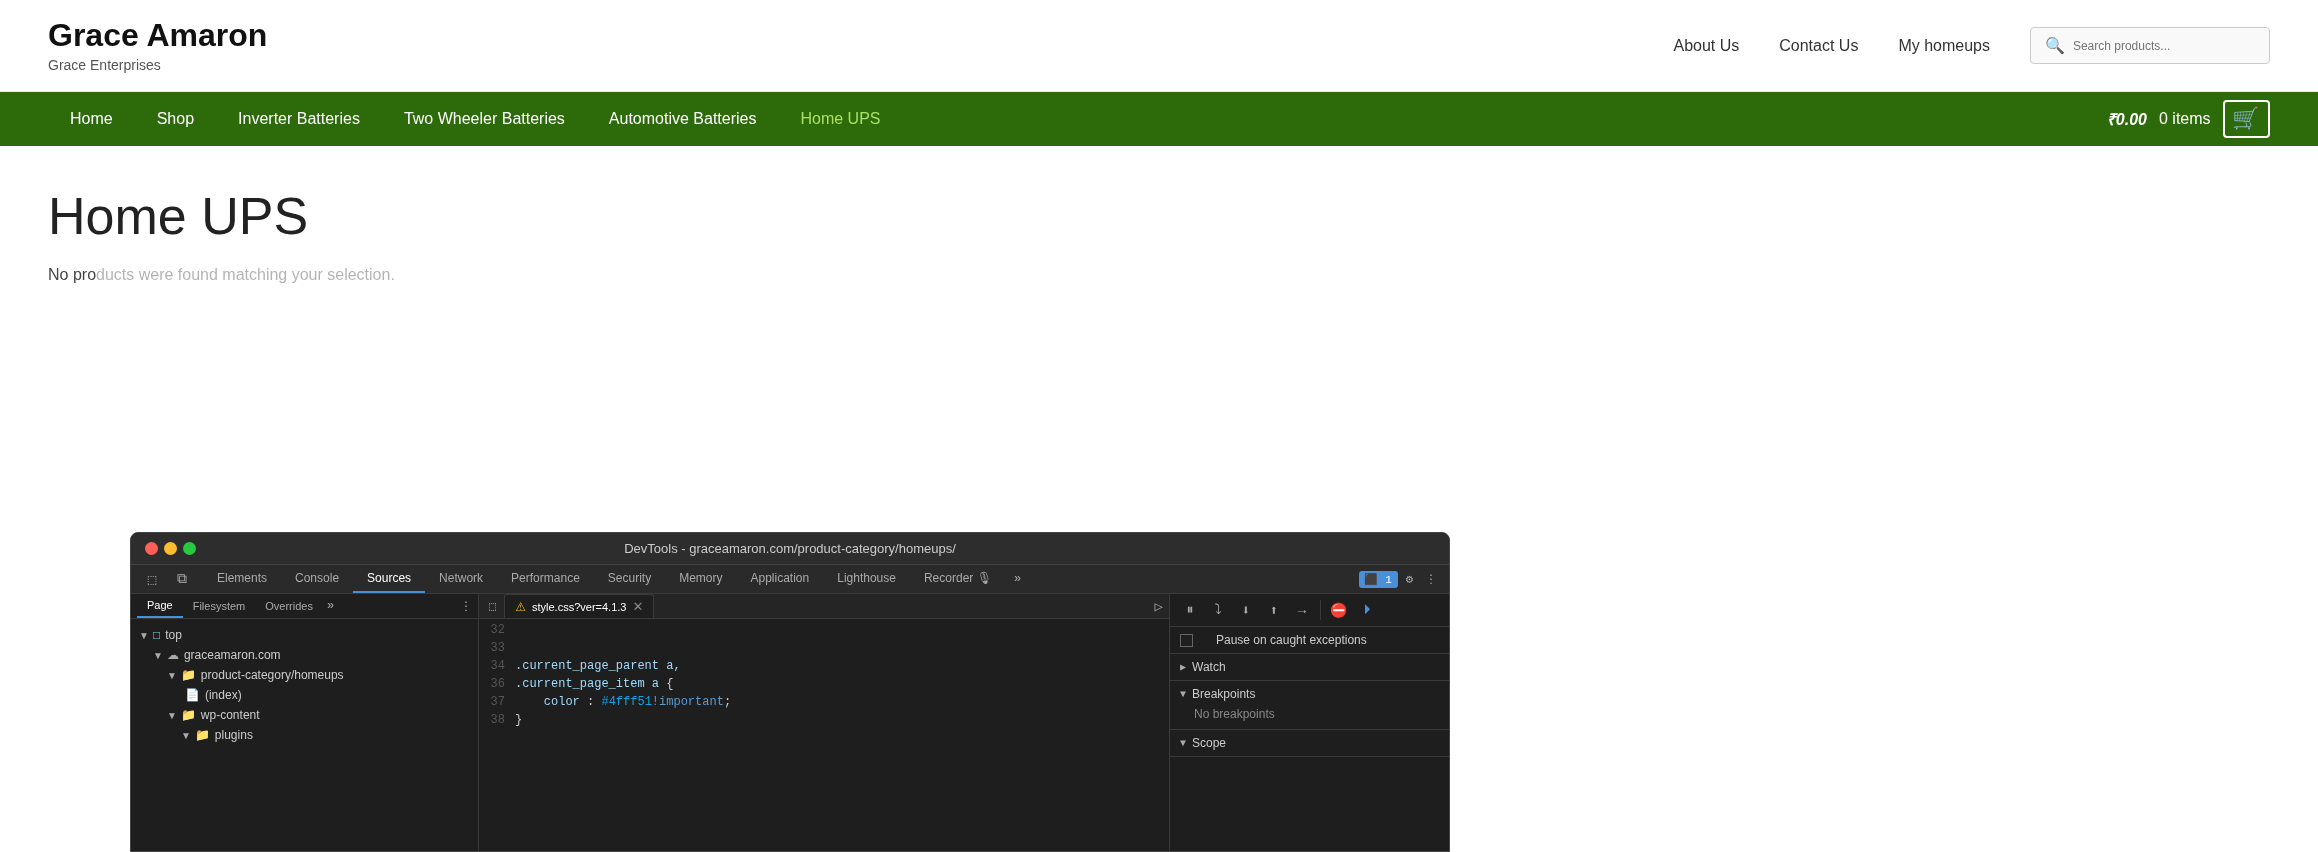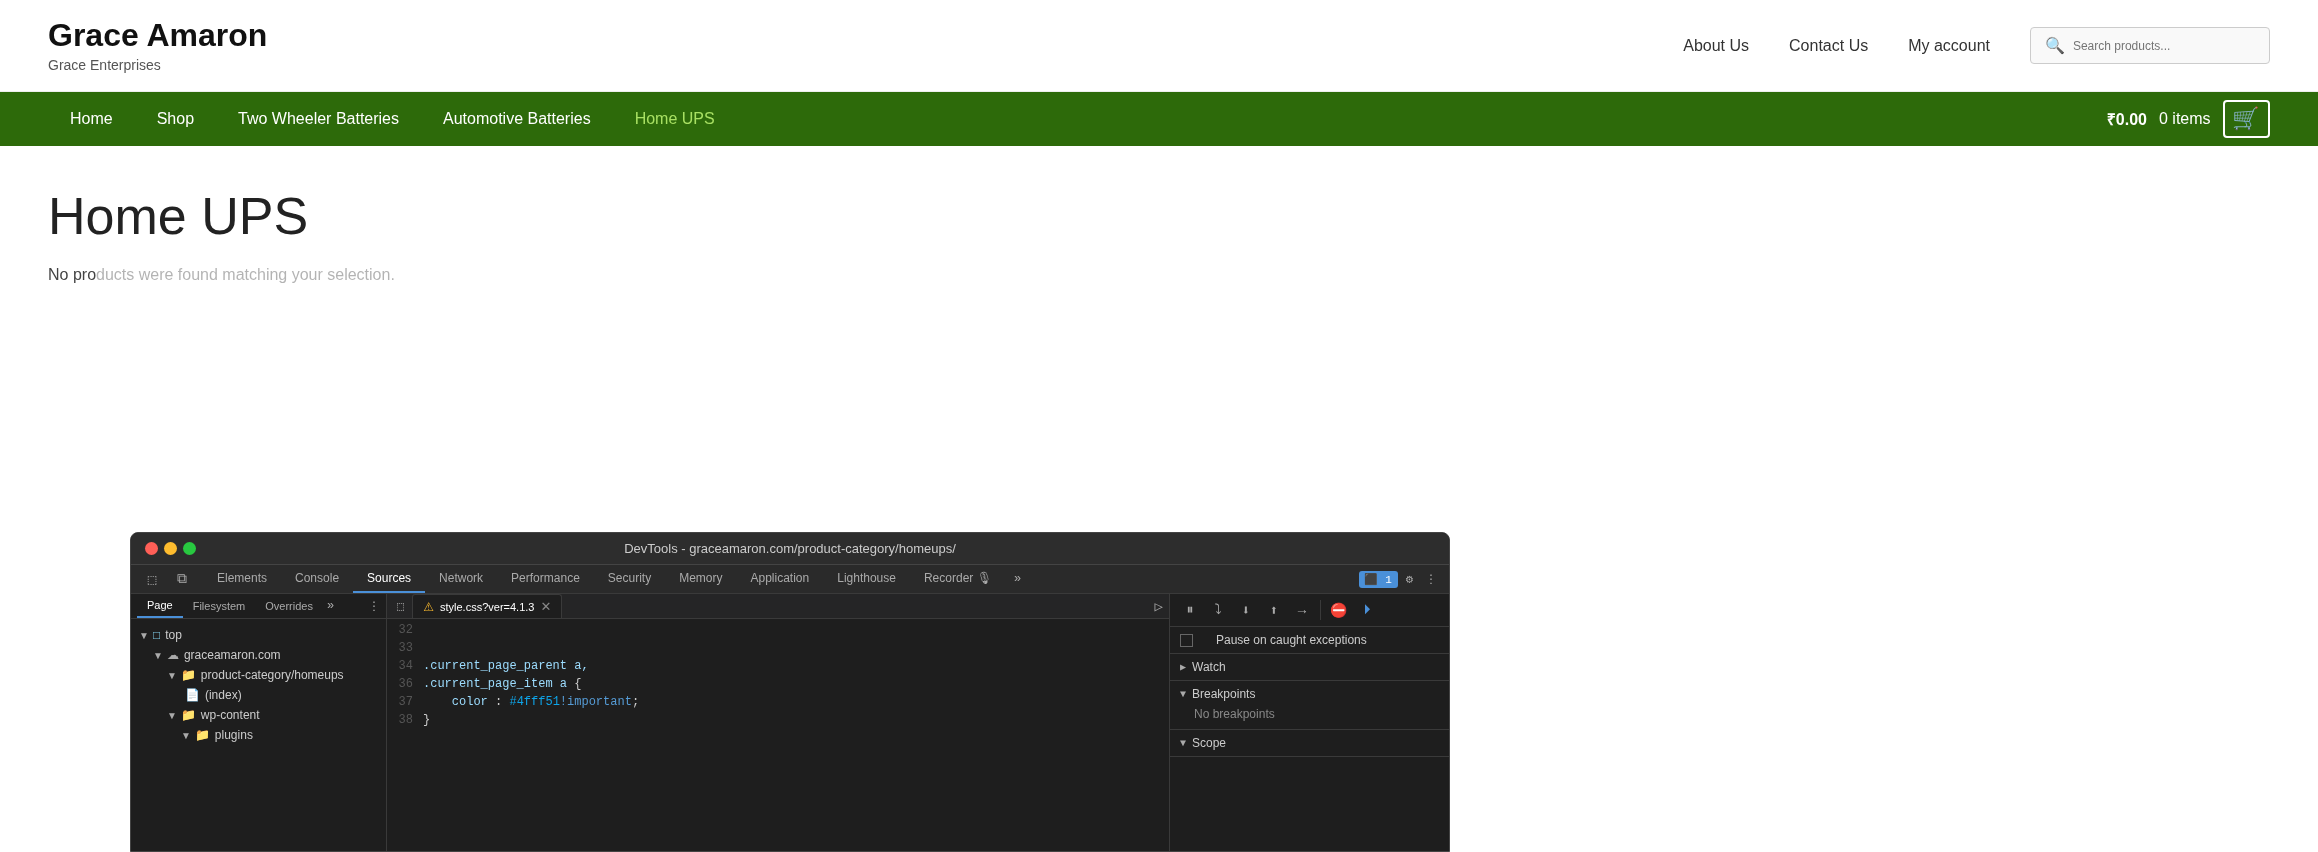--- a/index.html
+++ b/index.html
@@ -83,20 +83,21 @@
     }
     .cart-area {
       display: flex;
       align-items: center;
       gap: 12px;
       color: #fff;
       font-size: 16px;
     }
     .cart-amount {
       font-weight: 600;
+      font-style: italic;
     }
     .cart-icon-sym {
       font-size: 22px;
       border: 2px solid #fff;
       border-radius: 4px;
       padding: 4px 8px;
     }
 
     
     .page-content {
@@ -230,21 +231,21 @@
 
     
     .devtools-body {
       display: flex;
       flex: 1;
       overflow: hidden;
     }
 
     
     .devtools-left {
-      width: 256px;
+      width: 348px;
       border-right: 1px solid #3a3a3a;
       display: flex;
       flex-direction: column;
       overflow: hidden;
     }
     .devtools-left-tabs {
       display: flex;
       align-items: center;
       border-bottom: 1px solid #3a3a3a;
       padding: 0 6px;
@@ -456,32 +457,33 @@
 <body>
 
 <header class="site-header">
   <div class="site-branding">
     <div class="site-title">Grace Amaron</div>
     <div class="site-description">Grace Enterprises</div>
   </div>
   <nav class="header-nav">
     <a href="#">About Us</a>
     <a href="#">Contact Us</a>
-    <a href="#">My account</a>
+    <a href="#">My homeups</a>
     <div class="search-box">
       <span class="search-icon-sym">🔍</span>
       <input type="text" placeholder="Search products..." style="">
     </div>
   </nav>
 </header>
 
 <nav class="main-nav">
   <div class="nav-links">
     <a href="#">Home</a>
     <a href="#">Shop</a>
+    <a href="#">Inverter Batteries</a>
     <a href="#">Two Wheeler Batteries</a>
     <a href="#">Automotive Batteries</a>
     <a href="#" class="active">Home UPS</a>
   </div>
   <div class="cart-area">
     <span class="cart-amount">₹0.00</span>
     <span>0 items</span>
     <span class="cart-icon-sym">🛒</span>
   </div>
 </nav>

